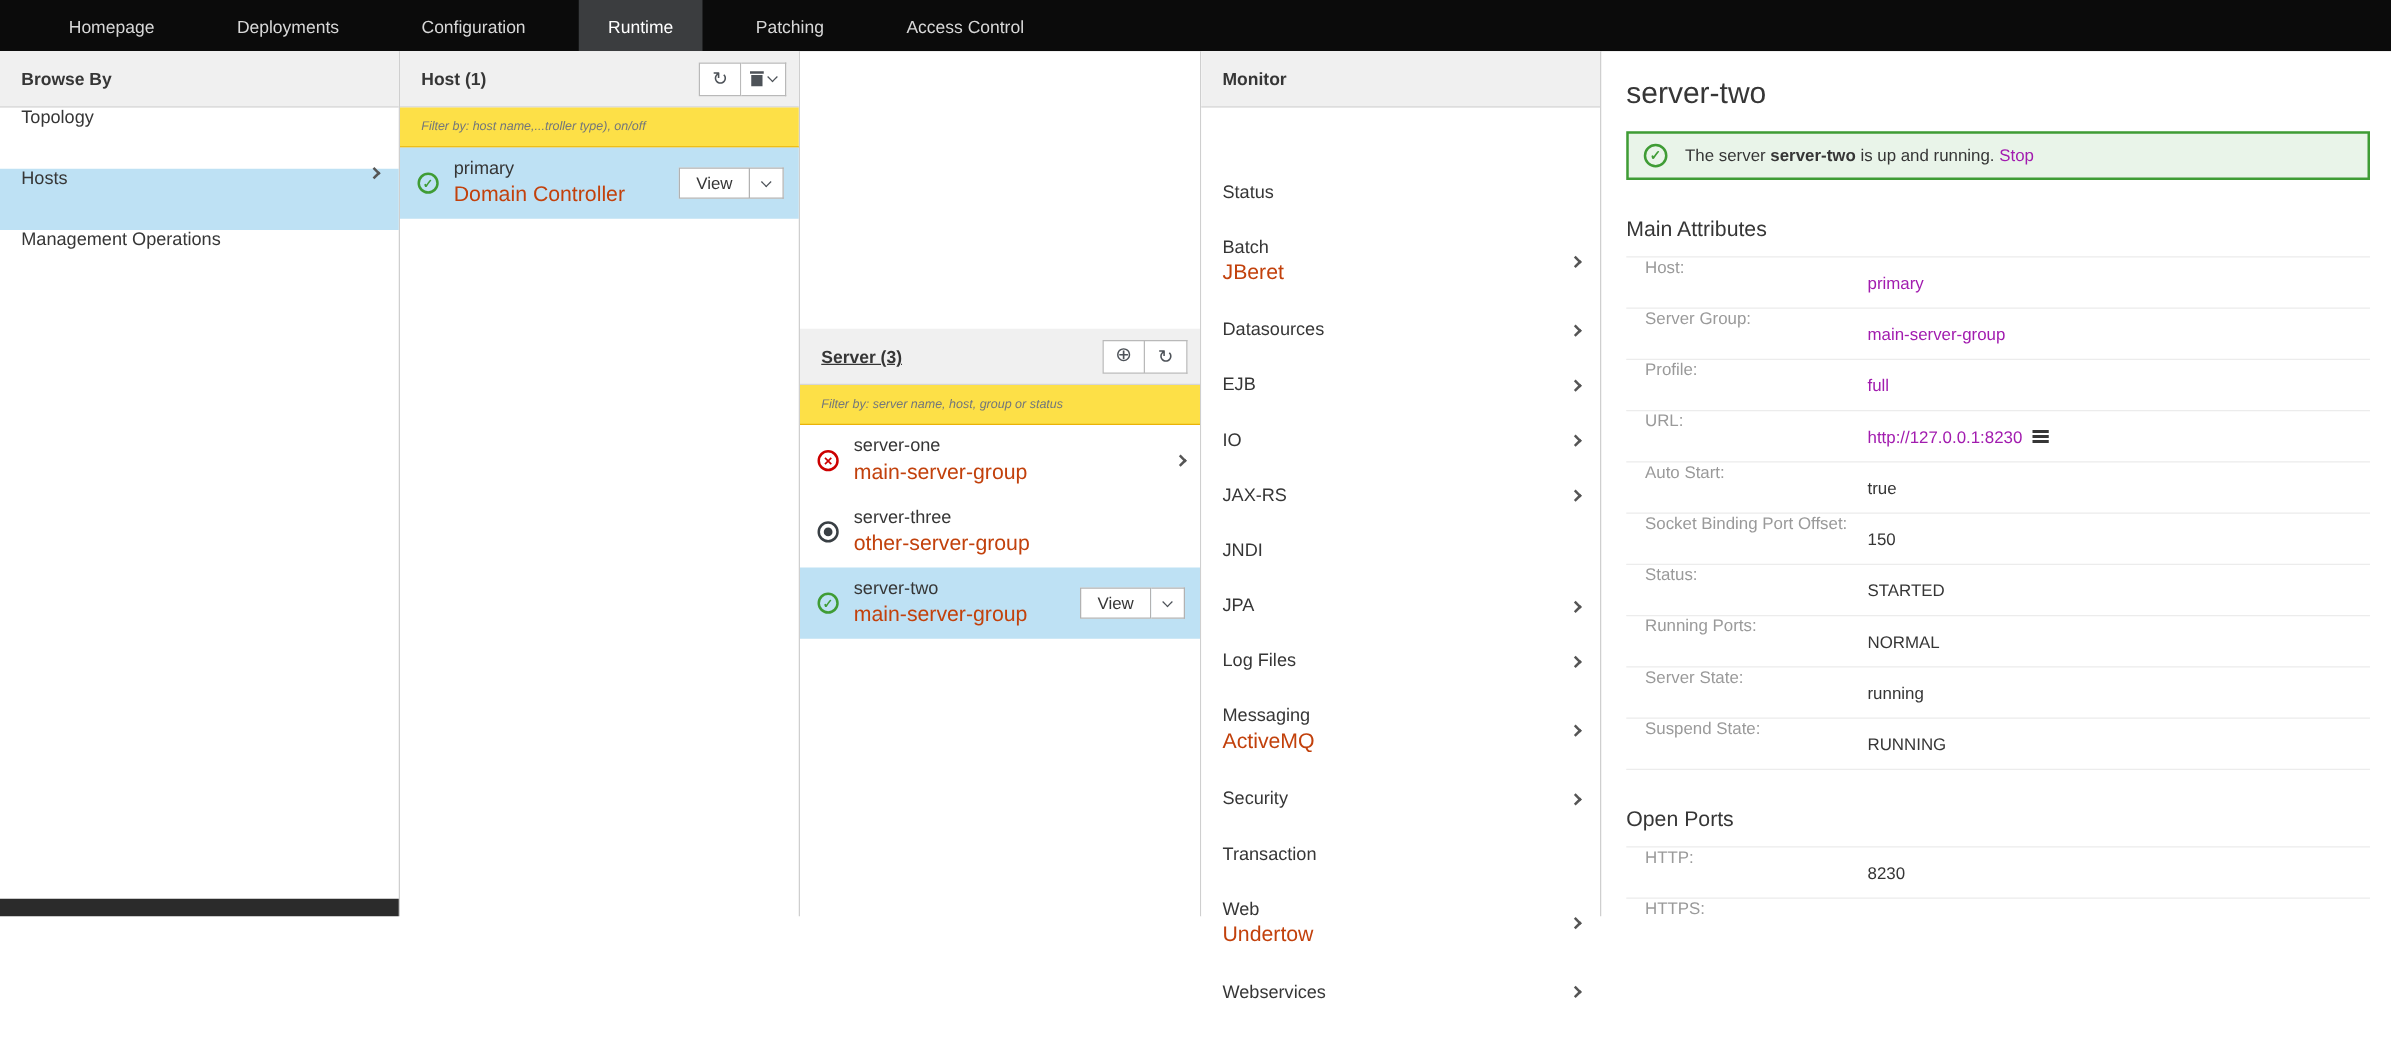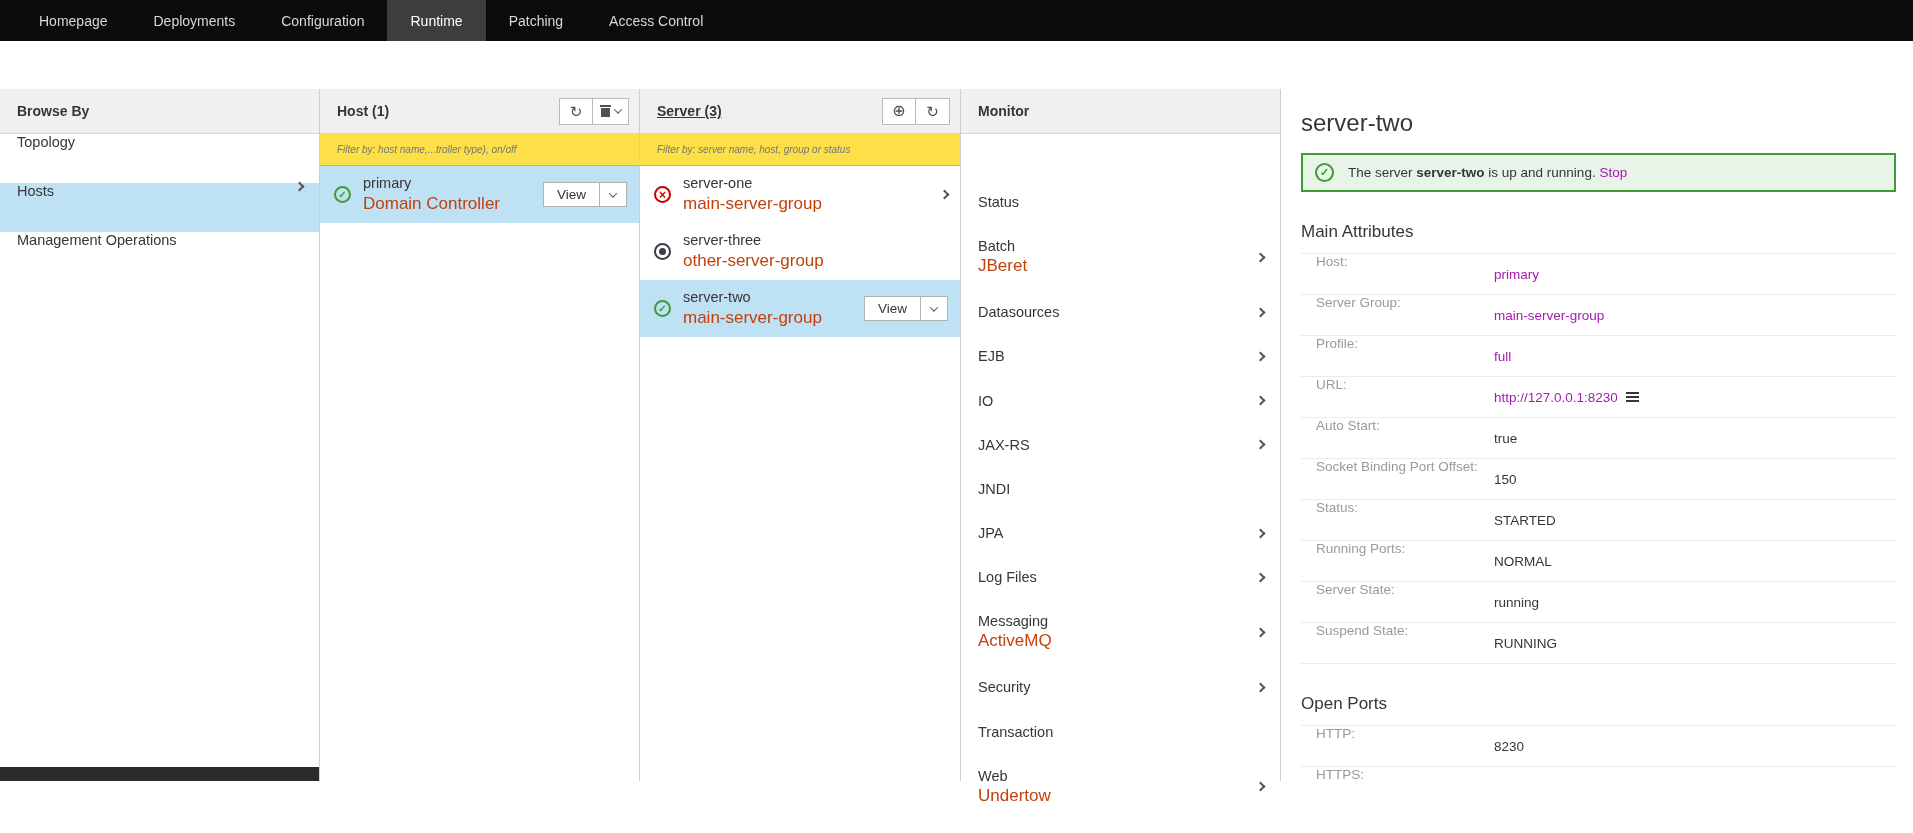--- a/index.html
+++ b/index.html
@@ -1,29 +1,29 @@
 <!DOCTYPE html>
 <html><head>
 <meta charset="utf-8">
 <style>
   * { margin:0; padding:0; box-sizing:border-box; }
   html,body { width:1913px; height:833px; overflow:hidden; }
   body { font-family:"Liberation Sans", sans-serif; background:#fff; color:#363636; }
 
   
-  .navbar { height:41px; background:#0b0b0b; display:flex; align-items:stretch; padding-left:16px; }
+  .navbar { height:41px; background:#0b0b0b; display:flex; align-items:stretch; padding-left:32px;gap:20px; }
   .nav-item { color:#d8d8d8; font-size:14px; display:flex; align-items:center; padding:0 23px; cursor:pointer; }
   .nav-item.active { background:#3b3d3f; color:#fff; }
 
   
-  .content { display:flex; height:692px;margin-top:48px; }
+  .content { display:flex; height:692px; }
   .finder-col { border-right:1px solid #cfcfcf; display:flex; flex-direction:column; background:#fff; position:relative; flex:none; }
   .col-browse { width:320px; }
   .col-host { width:320px; }
-  .col-server { width:321px; }
+  .col-server { width:321px;justify-content:center; }
   .col-monitor { width:320px;gap:40px; }
 
   .col-header { height:45px; background:#f0f0f0; border-bottom:1px solid #d6d6d6; display:flex; align-items:center; justify-content:space-between; padding:0 10px 0 17px; flex:none; }
   .col-title { font-weight:bold; font-size:14px; color:#363636; }
   .col-title.underline { text-decoration:underline; }
 
   .btn-group { display:flex; }
   .hbtn { min-width:34px; height:27px; background:#fff; border:1px solid #b9b9b9; display:flex; align-items:center; justify-content:center; color:#4d5258; font-size:14px; cursor:pointer; gap:4px; padding:0 7px; }
   .hbtn + .hbtn { border-left:none; }
 

